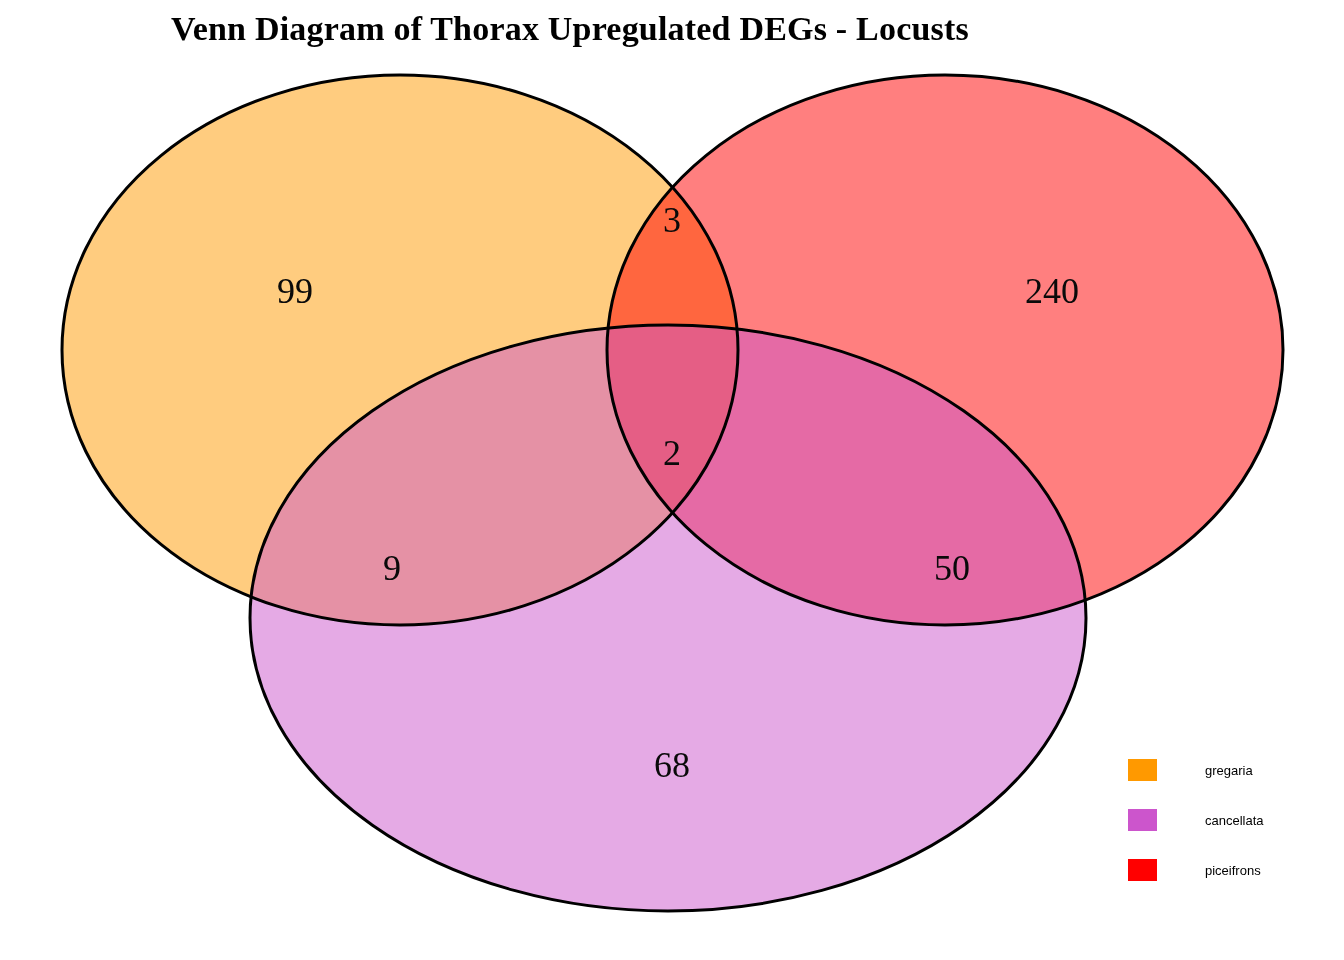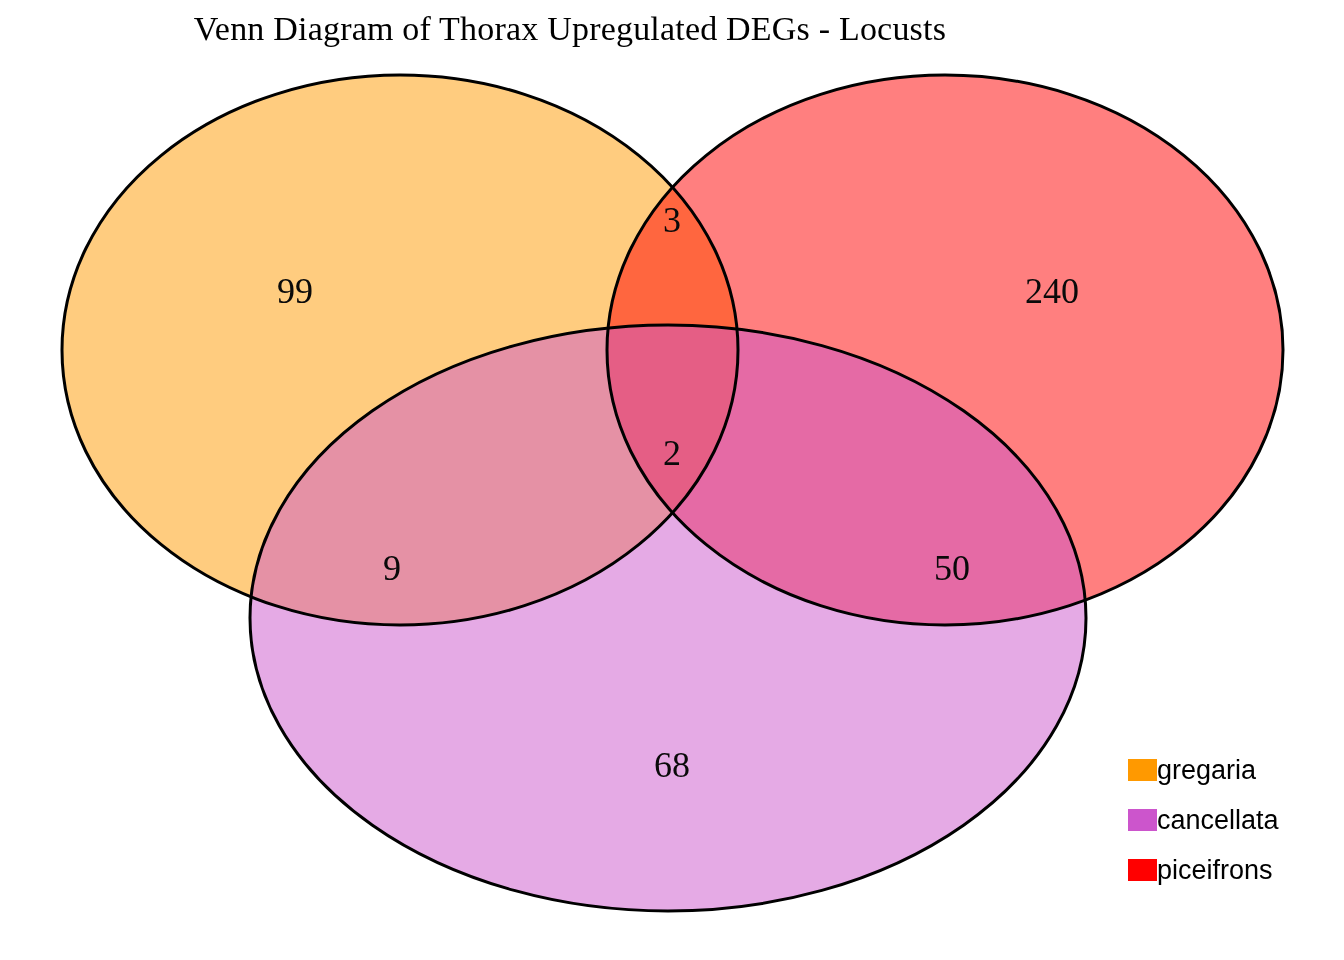--- a/index.html
+++ b/index.html
@@ -17,21 +17,21 @@
     font-family: "Liberation Sans", sans-serif;
   }
   #plot-title {
     position: absolute;
     left: 0;
     top: 10px;
     width: 1140px;
     text-align: center;
     font-family: "Liberation Serif", serif;
     font-size: 34px;
-    font-weight: normal;
+    font-weight: bold;
     color: #000000;
     letter-spacing: 0.2px;
     white-space: nowrap;
   }
   #venn-svg {
     position: absolute;
     left: 0;
     top: 0;
     width: 1344px;
     height: 960px;
@@ -53,22 +53,23 @@
     display: flex;
     align-items: center;
     height: 50px;
   }
   .legend-swatch {
     width: 29px;
     height: 22px;
     flex: 0 0 auto;
   }
   .legend-label {
+    margin-left: 48px;
     font-family: "Liberation Sans", sans-serif;
-    font-size: 27px;
+    font-size: 13px;
     color: #000000;
     white-space: nowrap;
   }
 </style>
 </head>
 <body>
 
 <div id="page" style="background: rgb(255, 255, 255);">
 
   <div id="plot-title">Venn Diagram of Thorax Upregulated DEGs - Locusts</div>

